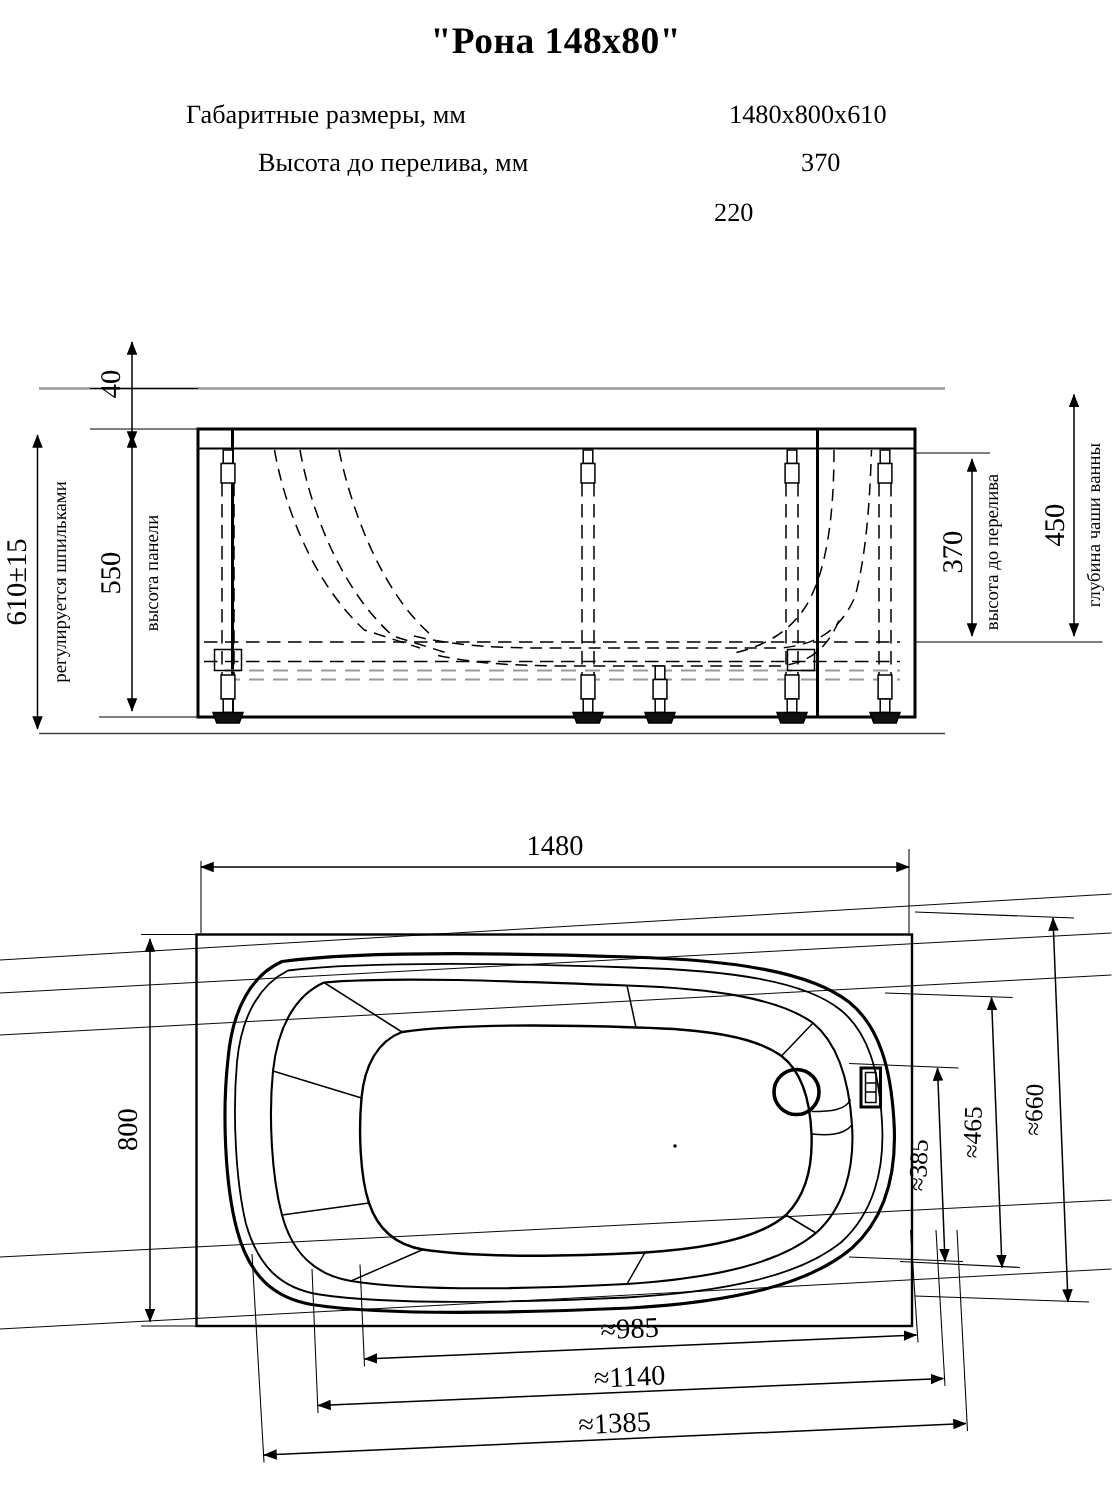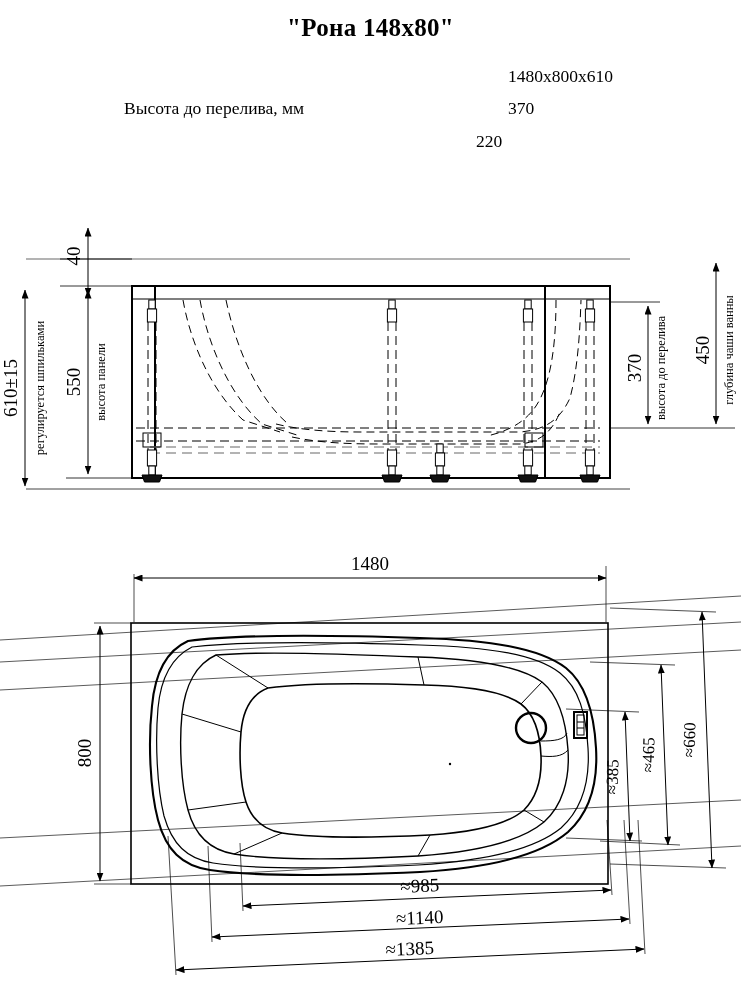--- a/index.html
+++ b/index.html
@@ -5,37 +5,38 @@
   html,body{margin:0;padding:0;background:#ffffff;}
   body{width:741px;height:1000px;position:relative;overflow:hidden;
        font-family:"Liberation Serif","DejaVu Serif",serif;color:#000;}
   #root{position:absolute;left:0;top:0;width:741px;height:1000px;}
 
   .title{position:absolute;left:0;top:14px;width:741px;text-align:center;
          font-size:25px;font-weight:bold;letter-spacing:.3px;}
 
   .spec{position:absolute;font-size:17.5px;white-space:nowrap;}
   .spec-label{left:124px;}
-  .spec-val{left:508px;}
-  .row0{top:66px;} .row1{top:98px;} .row2{top:131px;}
+  .spec-val{left:486px;}
+  .row0{top:66px;} .row1{top:98px;margin-left:48px;} .row2{top:131px;}
   .spec-val.row2{left:476px;}
 
   svg.draw{position:absolute;left:0;top:0;width:741px;height:1000px;overflow:visible;}
 
   .dimtext{font-family:"Liberation Serif","DejaVu Serif",serif;font-size:19px;fill:#000;}
   .dimtext.sm{font-size:17px;}
   .lbltext{font-family:"Liberation Serif","DejaVu Serif",serif;font-size:12.5px;fill:#000;}
 </style>
 </head>
 <body>
 
 <div id="root">
 
   <div class="title">"Рона 148x80"</div>
 
+  <div class="spec spec-label row0">Габаритные размеры, мм</div>
   <div class="spec spec-val  row0">1480x800x610</div>
   <div class="spec spec-label row1">Высота до перелива, мм</div>
   <div class="spec spec-val  row1">370</div>
   <div class="spec spec-val  row2">220</div>
 
   <svg class="draw" viewBox="0 0 741 1000">
     <defs>
       <marker id="ar" markerWidth="9" markerHeight="7" refX="8.5" refY="3.5" orient="auto" markerUnits="userSpaceOnUse">
         <path d="M0,0 L9,3.5 L0,7 Z" fill="#000"></path>
       </marker>

